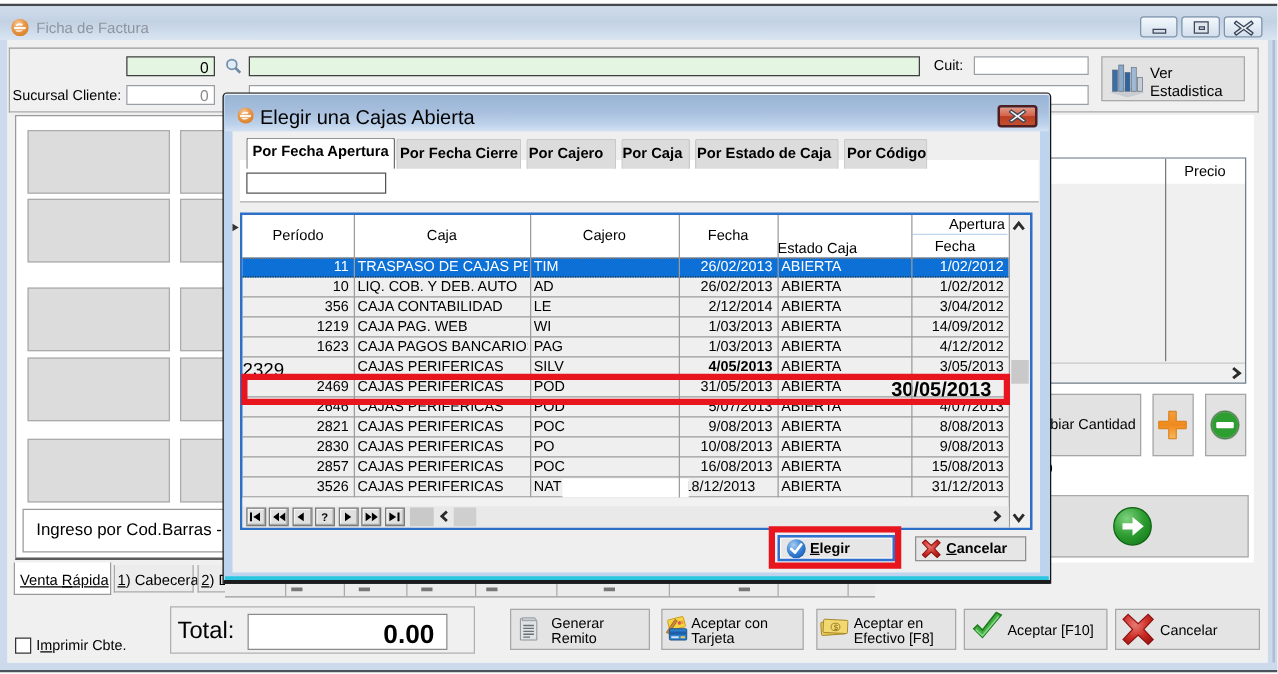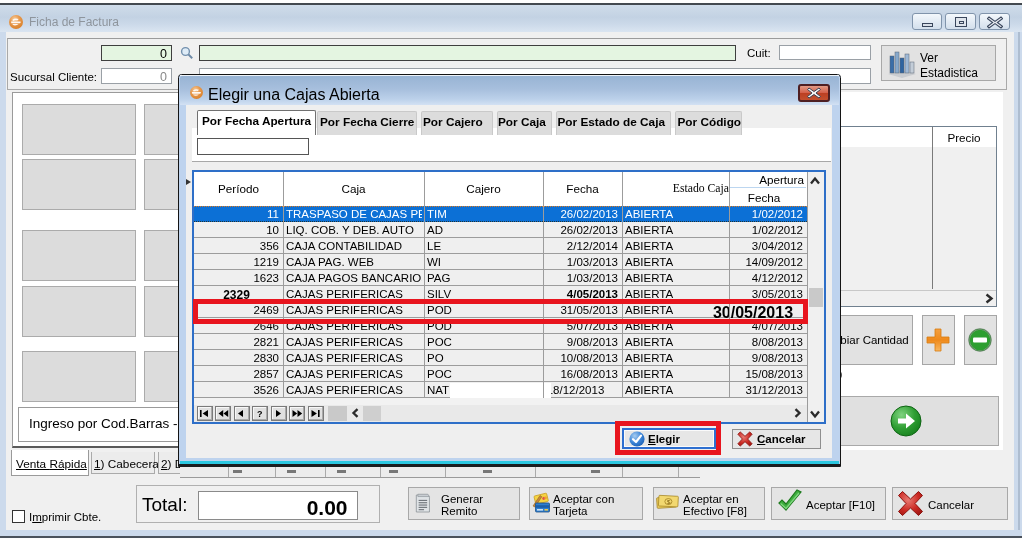--- a/index.html
+++ b/index.html
@@ -282,21 +282,21 @@
 
 <div class="abs" style="left:185.5px;top:179px;width:0;height:0;border-left:5px solid #333;border-top:3.5px solid transparent;border-bottom:3.5px solid transparent;"></div>
 
 <div id="grid" class="abs" style="left:192px;top:169.5px;width:633.5px;height:254px;border:2px solid #2e6fc8;background:#efefef;"></div>
 
 <div class="abs" style="left:194px;top:171.5px;width:629.5px;height:34.5px;background:#fff;"></div>
 <div class="lbl" style="left:194px;top:182px;width:89px;text-align:center;font-size:11.7px;">Período</div>
 <div class="lbl" style="left:283px;top:182px;width:141px;text-align:center;font-size:11.7px;">Caja</div>
 <div class="lbl" style="left:424px;top:182px;width:119px;text-align:center;font-size:11.7px;">Cajero</div>
 <div class="lbl" style="left:543px;top:182px;width:79px;text-align:center;font-size:11.7px;">Fecha</div>
-<div class="lbl" style="left:622px;top:182px;width:107px;text-align:right;font-size:11.7px;font-family:Liberation Serif, serif;">Estado Caja</div>
+<div class="lbl" style="left:622px;top:192px;width:107px;text-align:left;font-size:11.7px;">Estado Caja</div>
 <div class="lbl" style="left:729px;top:173px;width:75px;text-align:right;font-size:11.7px;">Apertura</div>
 <div class="abs" style="left:730px;top:186.5px;width:76px;height:1.5px;background:#bcd6f0;"></div>
 <div class="lbl" style="left:729px;top:191px;width:70px;text-align:center;font-size:11.7px;">Fecha</div>
 <div class="abs" style="left:194px;top:206px;width:612.5px;height:16px;background:#0c70d6;border-top:1px dotted #e07b1e;border-bottom:1px dotted #233;"></div>
 <div class="lbl" style="left:194px;top:208px;font-size:11.5px;color:#fff;width:85px;text-align:right;">11</div>
 <div class="lbl" style="left:286px;top:208px;font-size:11.5px;color:#fff;width:136px;overflow:hidden;">TRASPASO DE CAJAS PERIF</div>
 <div class="lbl" style="left:427px;top:208px;font-size:11.5px;color:#fff;width:114px;overflow:hidden;">TIM</div>
 <div class="lbl" style="left:533px;top:208px;font-size:11.5px;color:#fff;width:85px;text-align:right;">26/02/2013</div>
 <div class="lbl" style="left:625px;top:208px;font-size:11.5px;color:#fff;width:102px;overflow:hidden;">ABIERTA</div>
 <div class="lbl" style="left:703px;top:208px;font-size:11.5px;color:#fff;width:100px;text-align:right;overflow:hidden;">1/02/2012</div>
@@ -322,21 +322,21 @@
 <div class="lbl" style="left:625px;top:256px;font-size:11.5px;color:#000;width:102px;overflow:hidden;">ABIERTA</div>
 <div class="lbl" style="left:703px;top:256px;font-size:11.5px;color:#000;width:100px;text-align:right;overflow:hidden;">14/09/2012</div>
 <div class="abs" style="left:194px;top:285px;width:612.5px;height:1px;background:#9c9c9c;"></div>
 <div class="lbl" style="left:194px;top:272px;font-size:11.5px;color:#000;width:85px;text-align:right;padding-left:11px;">1623</div>
 <div class="lbl" style="left:286px;top:272px;font-size:11.5px;color:#000;width:136px;overflow:hidden;">CAJA PAGOS BANCARIOS</div>
 <div class="lbl" style="left:427px;top:272px;font-size:11.5px;color:#000;width:114px;overflow:hidden;">PAG</div>
 <div class="lbl" style="left:533px;top:272px;font-size:11.5px;color:#000;width:85px;text-align:right;">1/03/2013</div>
 <div class="lbl" style="left:625px;top:272px;font-size:11.5px;color:#000;width:102px;overflow:hidden;">ABIERTA</div>
 <div class="lbl" style="left:703px;top:272px;font-size:11.5px;color:#000;width:100px;text-align:right;overflow:hidden;">4/12/2012</div>
 <div class="abs" style="left:194px;top:301px;width:612.5px;height:1px;background:#9c9c9c;"></div>
-<div class="lbl" style="left:194px;top:288px;font-size:12px;color:#000;width:85px;text-align:center;font-weight:bold;">2329</div>
+<div class="lbl" style="left:194px;top:288px;font-size:15px;color:#000;width:85px;text-align:left;">2329</div>
 <div class="lbl" style="left:286px;top:288px;font-size:11.5px;color:#000;width:136px;overflow:hidden;">CAJAS PERIFERICAS</div>
 <div class="lbl" style="left:427px;top:288px;font-size:11.5px;color:#000;width:114px;overflow:hidden;">SILV</div>
 <div class="lbl" style="left:533px;top:288px;font-size:11.5px;color:#000;width:85px;text-align:right;font-weight:bold;">4/05/2013</div>
 <div class="lbl" style="left:625px;top:288px;font-size:11.5px;color:#000;width:102px;overflow:hidden;">ABIERTA</div>
 <div class="lbl" style="left:703px;top:288px;font-size:11.5px;color:#000;width:100px;text-align:right;overflow:hidden;">3/05/2013</div>
 <div class="abs" style="left:194px;top:317px;width:612.5px;height:1px;background:#9c9c9c;"></div>
 <div class="lbl" style="left:194px;top:304px;font-size:11.5px;color:#000;width:85px;text-align:right;">2469</div>
 <div class="lbl" style="left:286px;top:304px;font-size:11.5px;color:#000;width:136px;overflow:hidden;">CAJAS PERIFERICAS</div>
 <div class="lbl" style="left:427px;top:304px;font-size:11.5px;color:#000;width:114px;overflow:hidden;">POD</div>
 <div class="lbl" style="left:533px;top:304px;font-size:11.5px;color:#000;width:85px;text-align:right;">31/05/2013</div>

